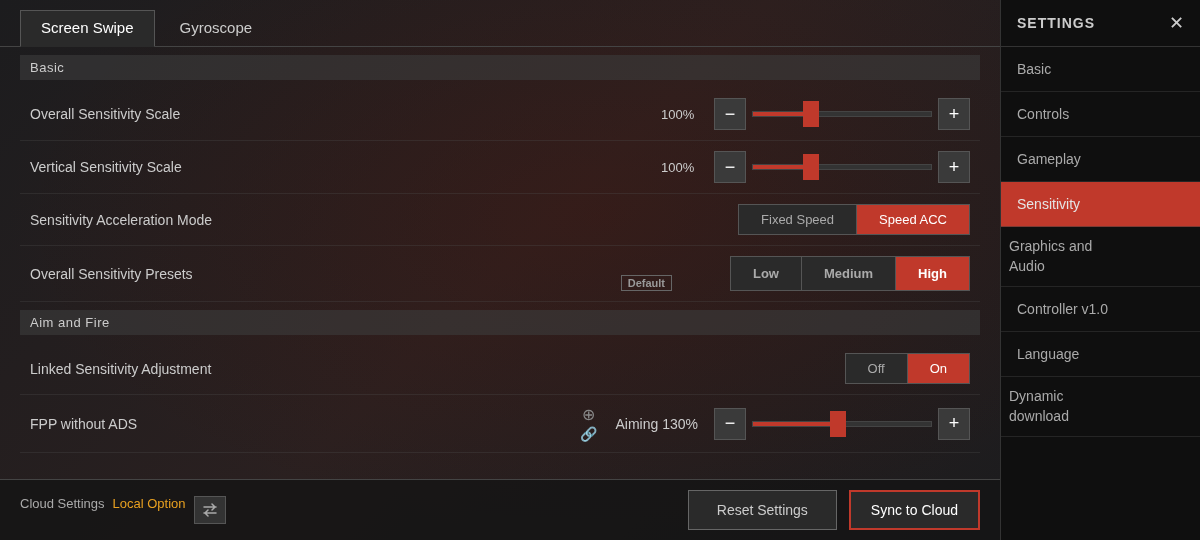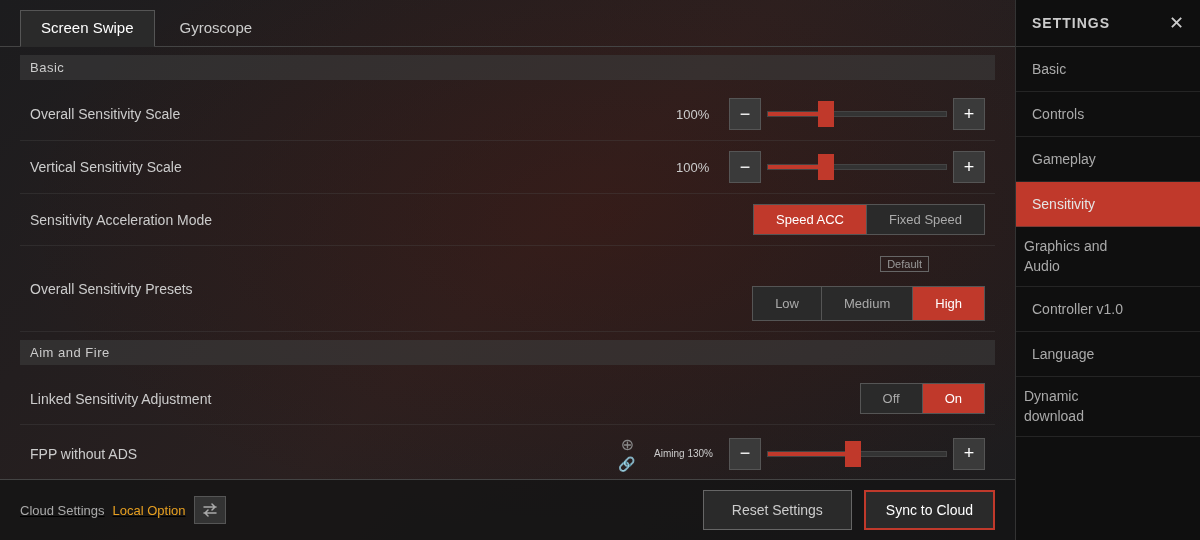--- a/index.html
+++ b/index.html
@@ -176,23 +176,24 @@
     }
 
     .btn-group-item.active {
       background: #c0392b;
       color: #fff;
     }
 
     
     .presets-container {
       display: flex;
-      flex-direction: column;
+      flex-direction: row;
       align-items: flex-end;
-      gap: 14px;
+      gap: 2px;
+      font-weight: bold;
     }
 
     .default-label {
       font-size: 11px;
       color: #999;
       border: 1px solid #666;
       padding: 1px 6px;
       margin-right: 56px;
     }
 
@@ -248,40 +249,39 @@
       font-size: 16px;
     }
 
     .fpp-icon-link {
       color: #888;
       font-size: 14px;
     }
 
     .aiming-label {
       color: #ccc;
-      font-size: 10px;
+      font-size: 14px;
       margin-right: 8px;
     }
 
     
     .bottom-bar {
       display: flex;
       align-items: center;
       padding: 10px 20px;
       border-top: 1px solid #444;
       background: rgba(20,20,20,0.8);
       position: relative;
       z-index: 1;
     }
 
     .cloud-settings {
       display: flex;
-      align-items: center;
+      align-items: flex-start;
       gap: 8px;
-      text-decoration: underline;
     }
 
     .cloud-label {
       color: #aaa;
       font-size: 13px;
     }
 
     .cloud-option {
       color: #e8a020;
       font-size: 13px;
@@ -318,21 +318,21 @@
       padding: 10px 20px;
       background: #2a2a2a;
       border: 2px solid #c0392b;
       color: #fff;
       font-size: 14px;
       cursor: pointer;
     }
 
     
     .sidebar {
-      width: 185px;
+      width: 200px;
       background: rgba(15,15,15,0.95);
       display: flex;
       flex-direction: column;
       border-left: 1px solid #333;
     }
 
     .sidebar-header {
       display: flex;
       align-items: center;
       justify-content: space-between;
@@ -422,22 +422,22 @@
           </div>
           <div class="slider-btn">+</div>
         </div>
       </div>
     </div>
 
     <div class="setting-row">
       <div class="setting-label">Sensitivity Acceleration Mode</div>
       <div class="setting-control">
         <div class="btn-group">
+          <div class="btn-group-item">Fixed Speed</div>
           <div class="btn-group-item active">Speed ACC</div>
-          <div class="btn-group-item">Fixed Speed</div>
         </div>
       </div>
     </div>
 
     <div class="setting-row">
       <div class="setting-label">Overall Sensitivity Presets</div>
       <div class="setting-control">
         <div class="presets-container">
           <div class="default-label">Default</div>
           <div class="preset-btn-group">

